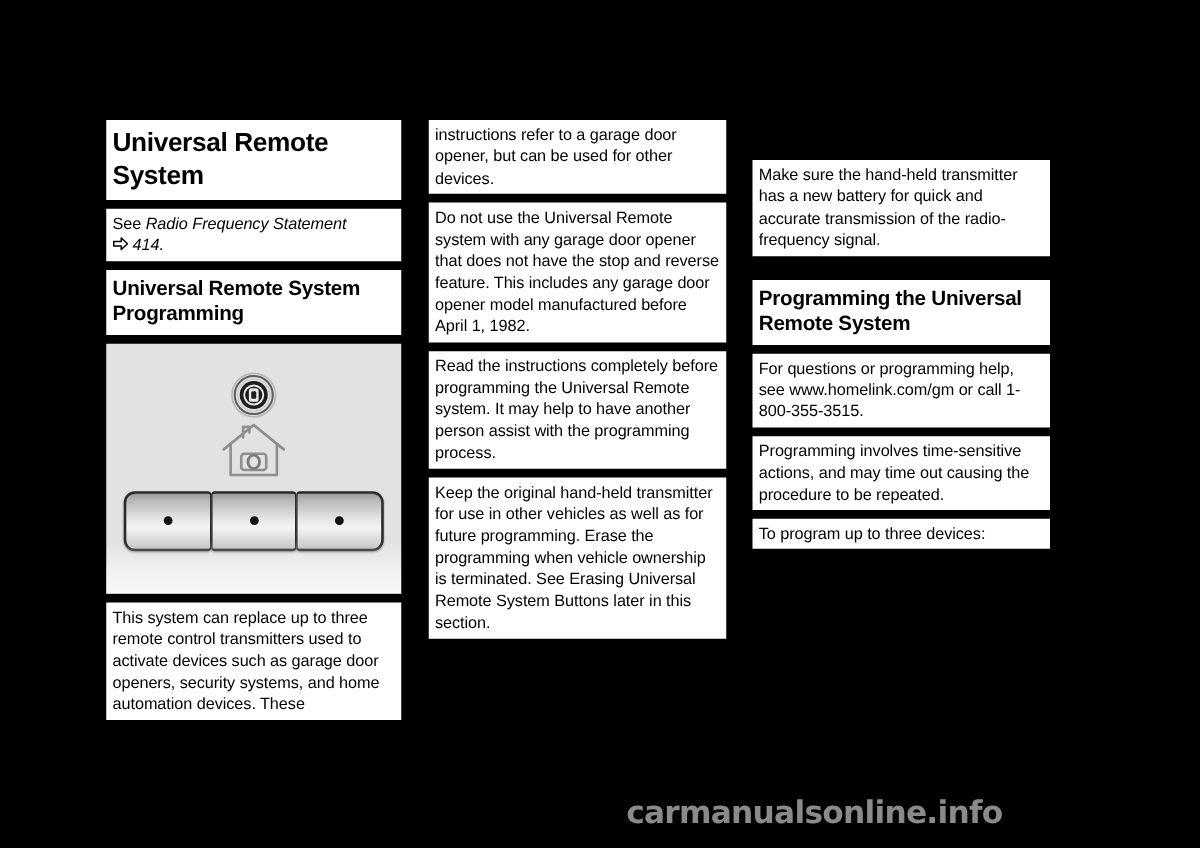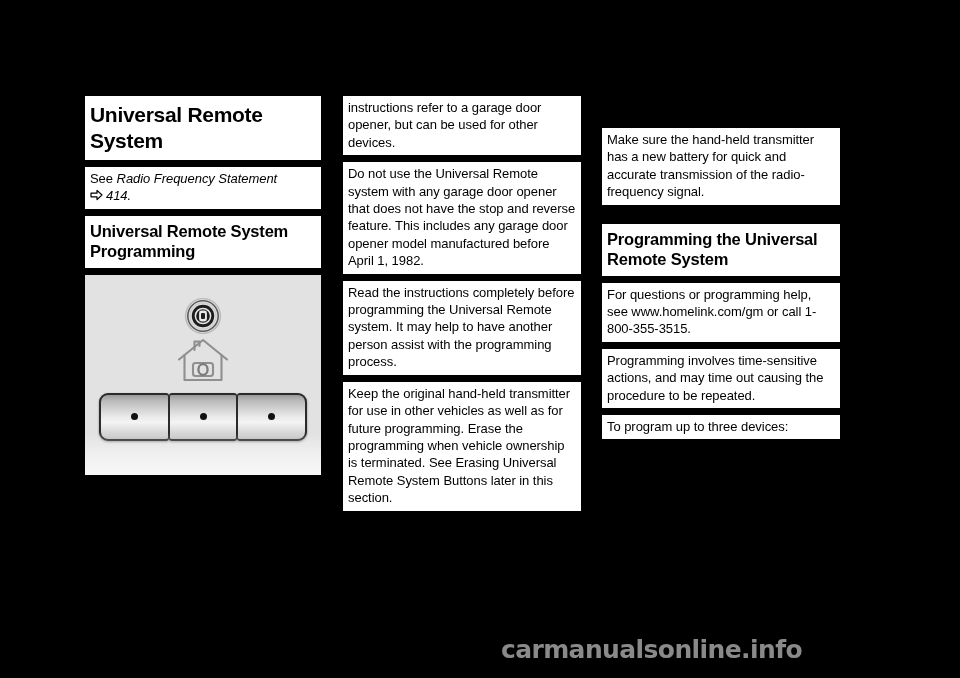--- a/index.html
+++ b/index.html
@@ -214,20 +214,23 @@
           </div>
         <div class="hl-btn">
             <span class="dot"></span>
           </div>
       </div>
 
       <div class="sheen"></div>
     </div>
 
 
+    <div class="block">
+      <p>This system can replace up to three remote control transmitters used to activate devices such as garage door openers, security systems, and home automation devices. These</p>
+    </div>
 
   </div>
 
   <div class="col col-mid">
 
     <div class="block">
       <p>instructions refer to a garage door opener, but can be used for other devices.</p>
     </div>
 
     <div class="block">

